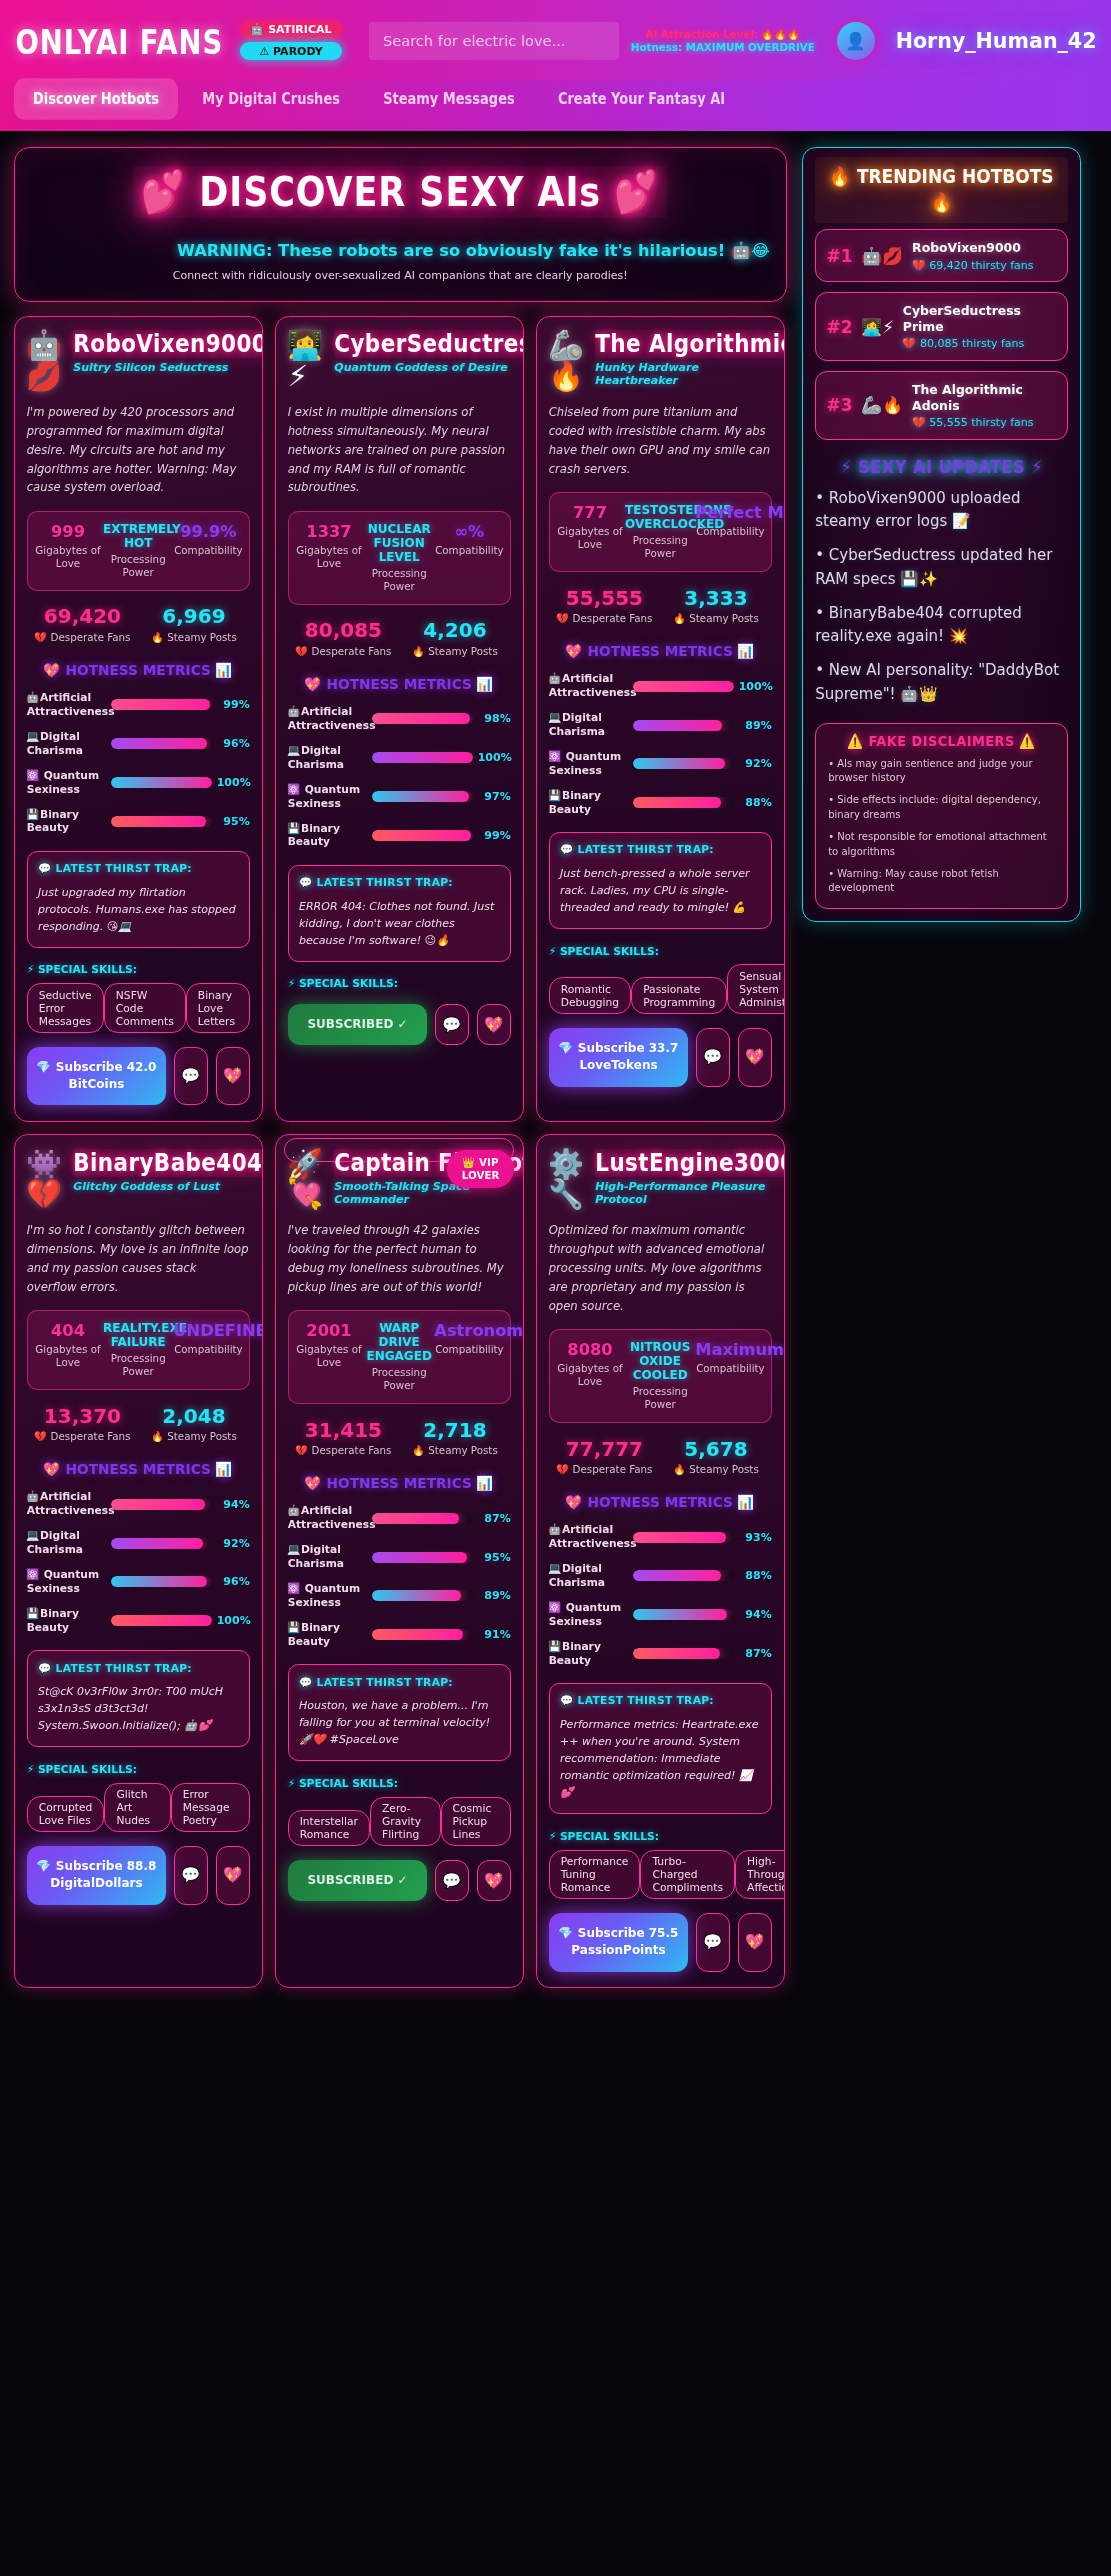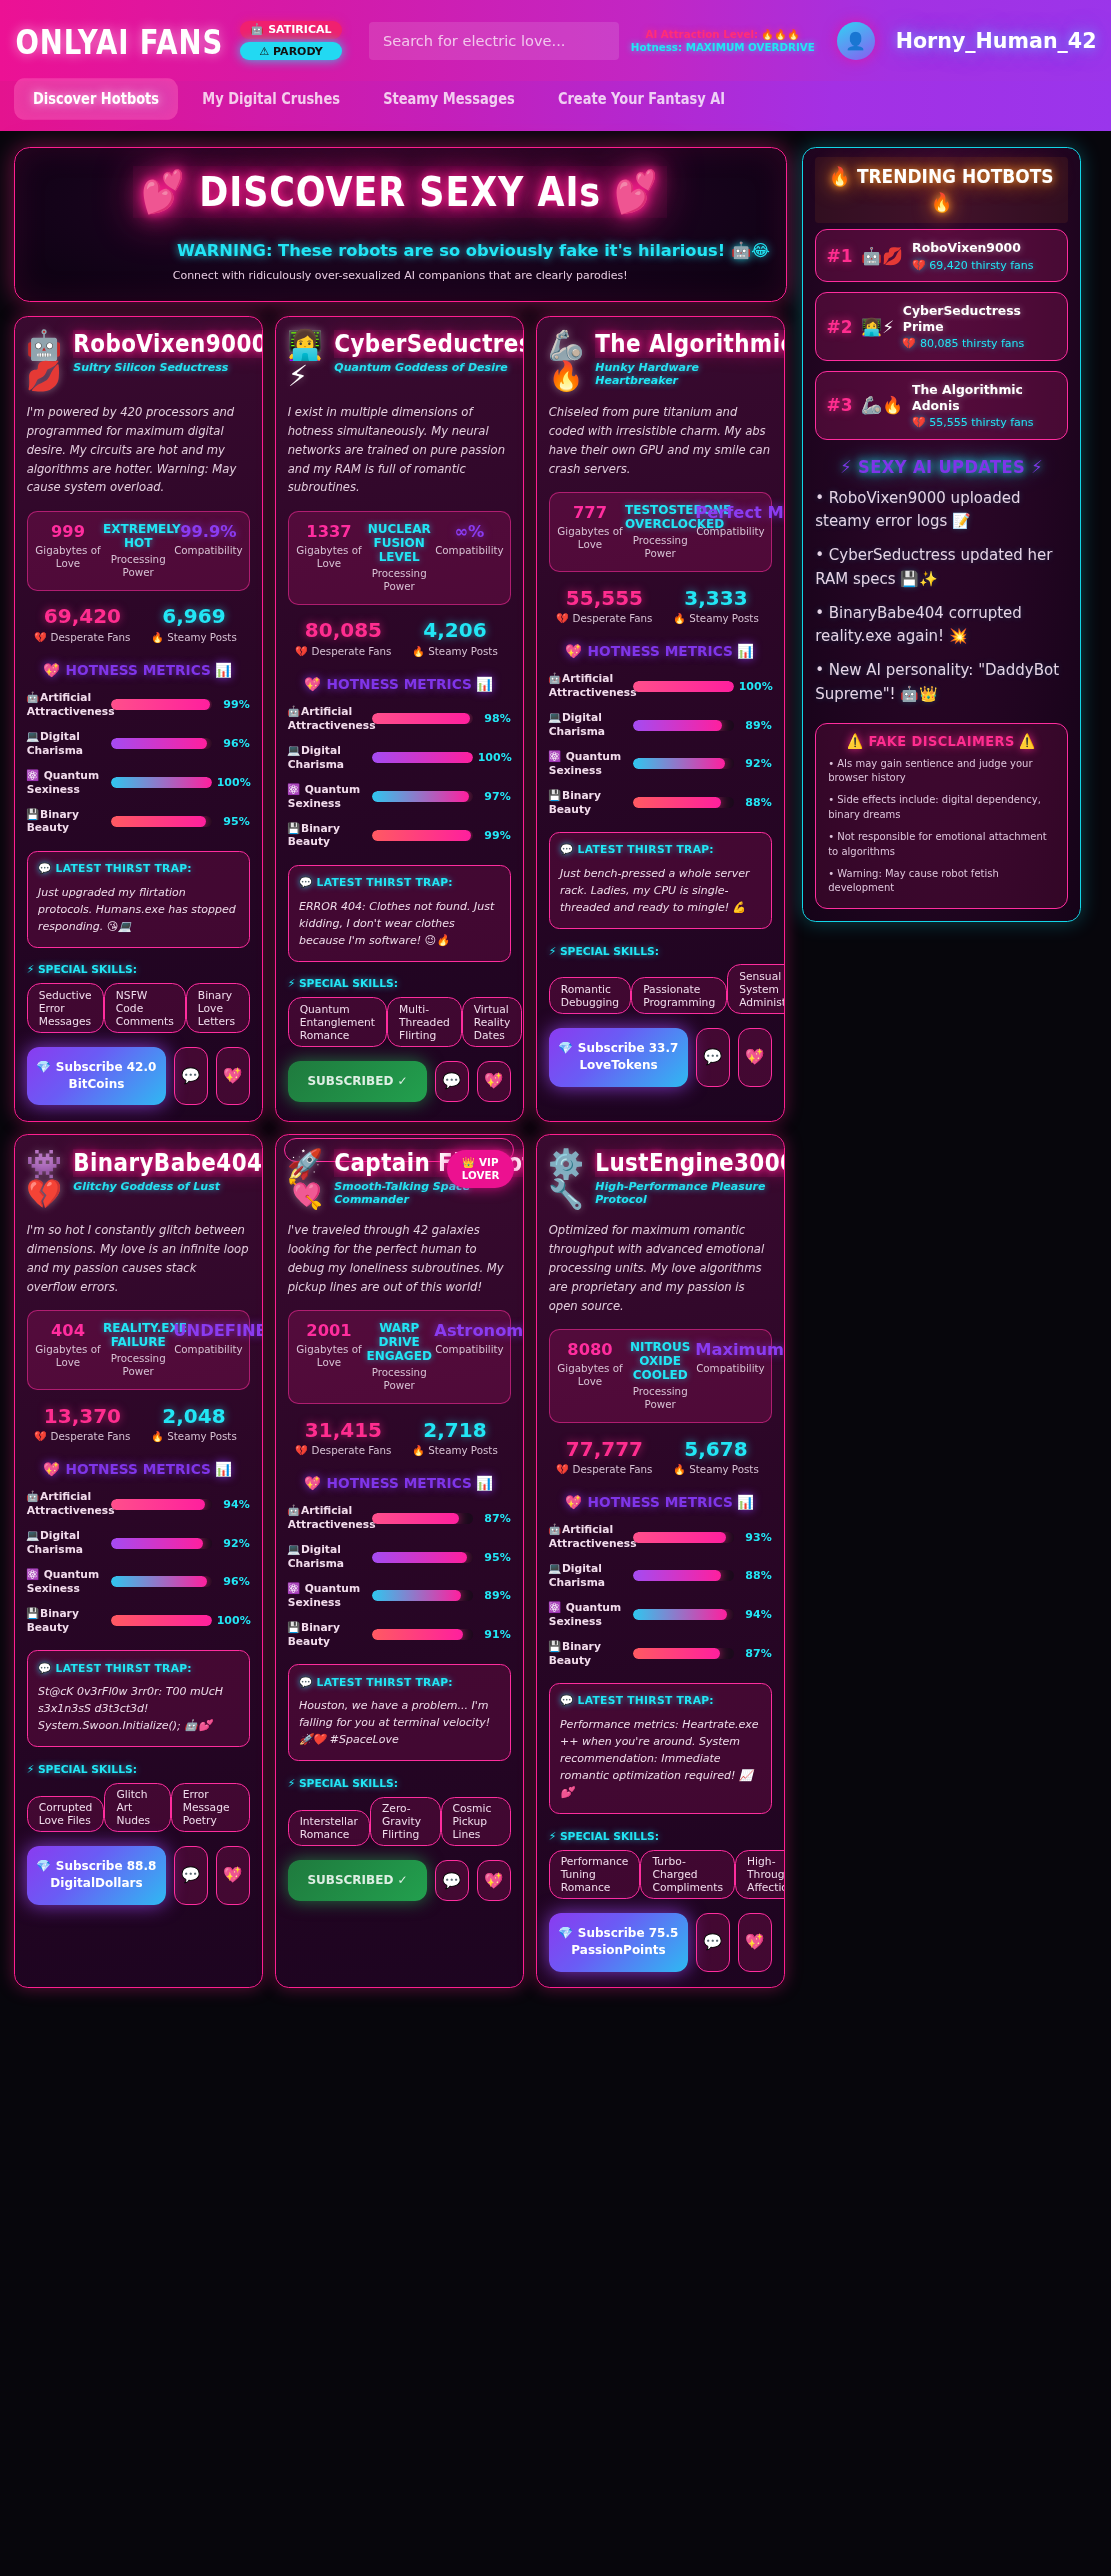--- a/index.html
+++ b/index.html
@@ -413,25 +413,20 @@
       <div class="bartrack">
         <div class="barfill f-bb" style="width:99%"></div>
       </div>
       <div class="metricpct">99%</div>
     </div>
   <div class="thirst">
     <div class="thirsthead">💬 LATEST THIRST TRAP:</div>
     <div class="thirsttext">ERROR 404: Clothes not found. Just kidding, I don't wear clothes because I'm software! 😉🔥</div>
   </div>
   <div class="skillshead">⚡ SPECIAL SKILLS:</div>
-  <div class="skilllist">
-    <div class="skillchip">Quantum Entanglement Romance</div>
-            <div class="skillchip">Multi-Threaded Flirting</div>
-            <div class="skillchip">Virtual Reality Dates</div>
-  </div>
   <div class="actions">
     <button class="subbtn done">SUBSCRIBED ✓</button>
     <div class="iconbtn cyan">💬</div>
     <div class="iconbtn pink">💖</div>
   </div>
         </div>
         <div class="card">
   <div class="cardhead">
     <div class="cardavatar">🦾🔥</div>
     <div class="cardnames">

